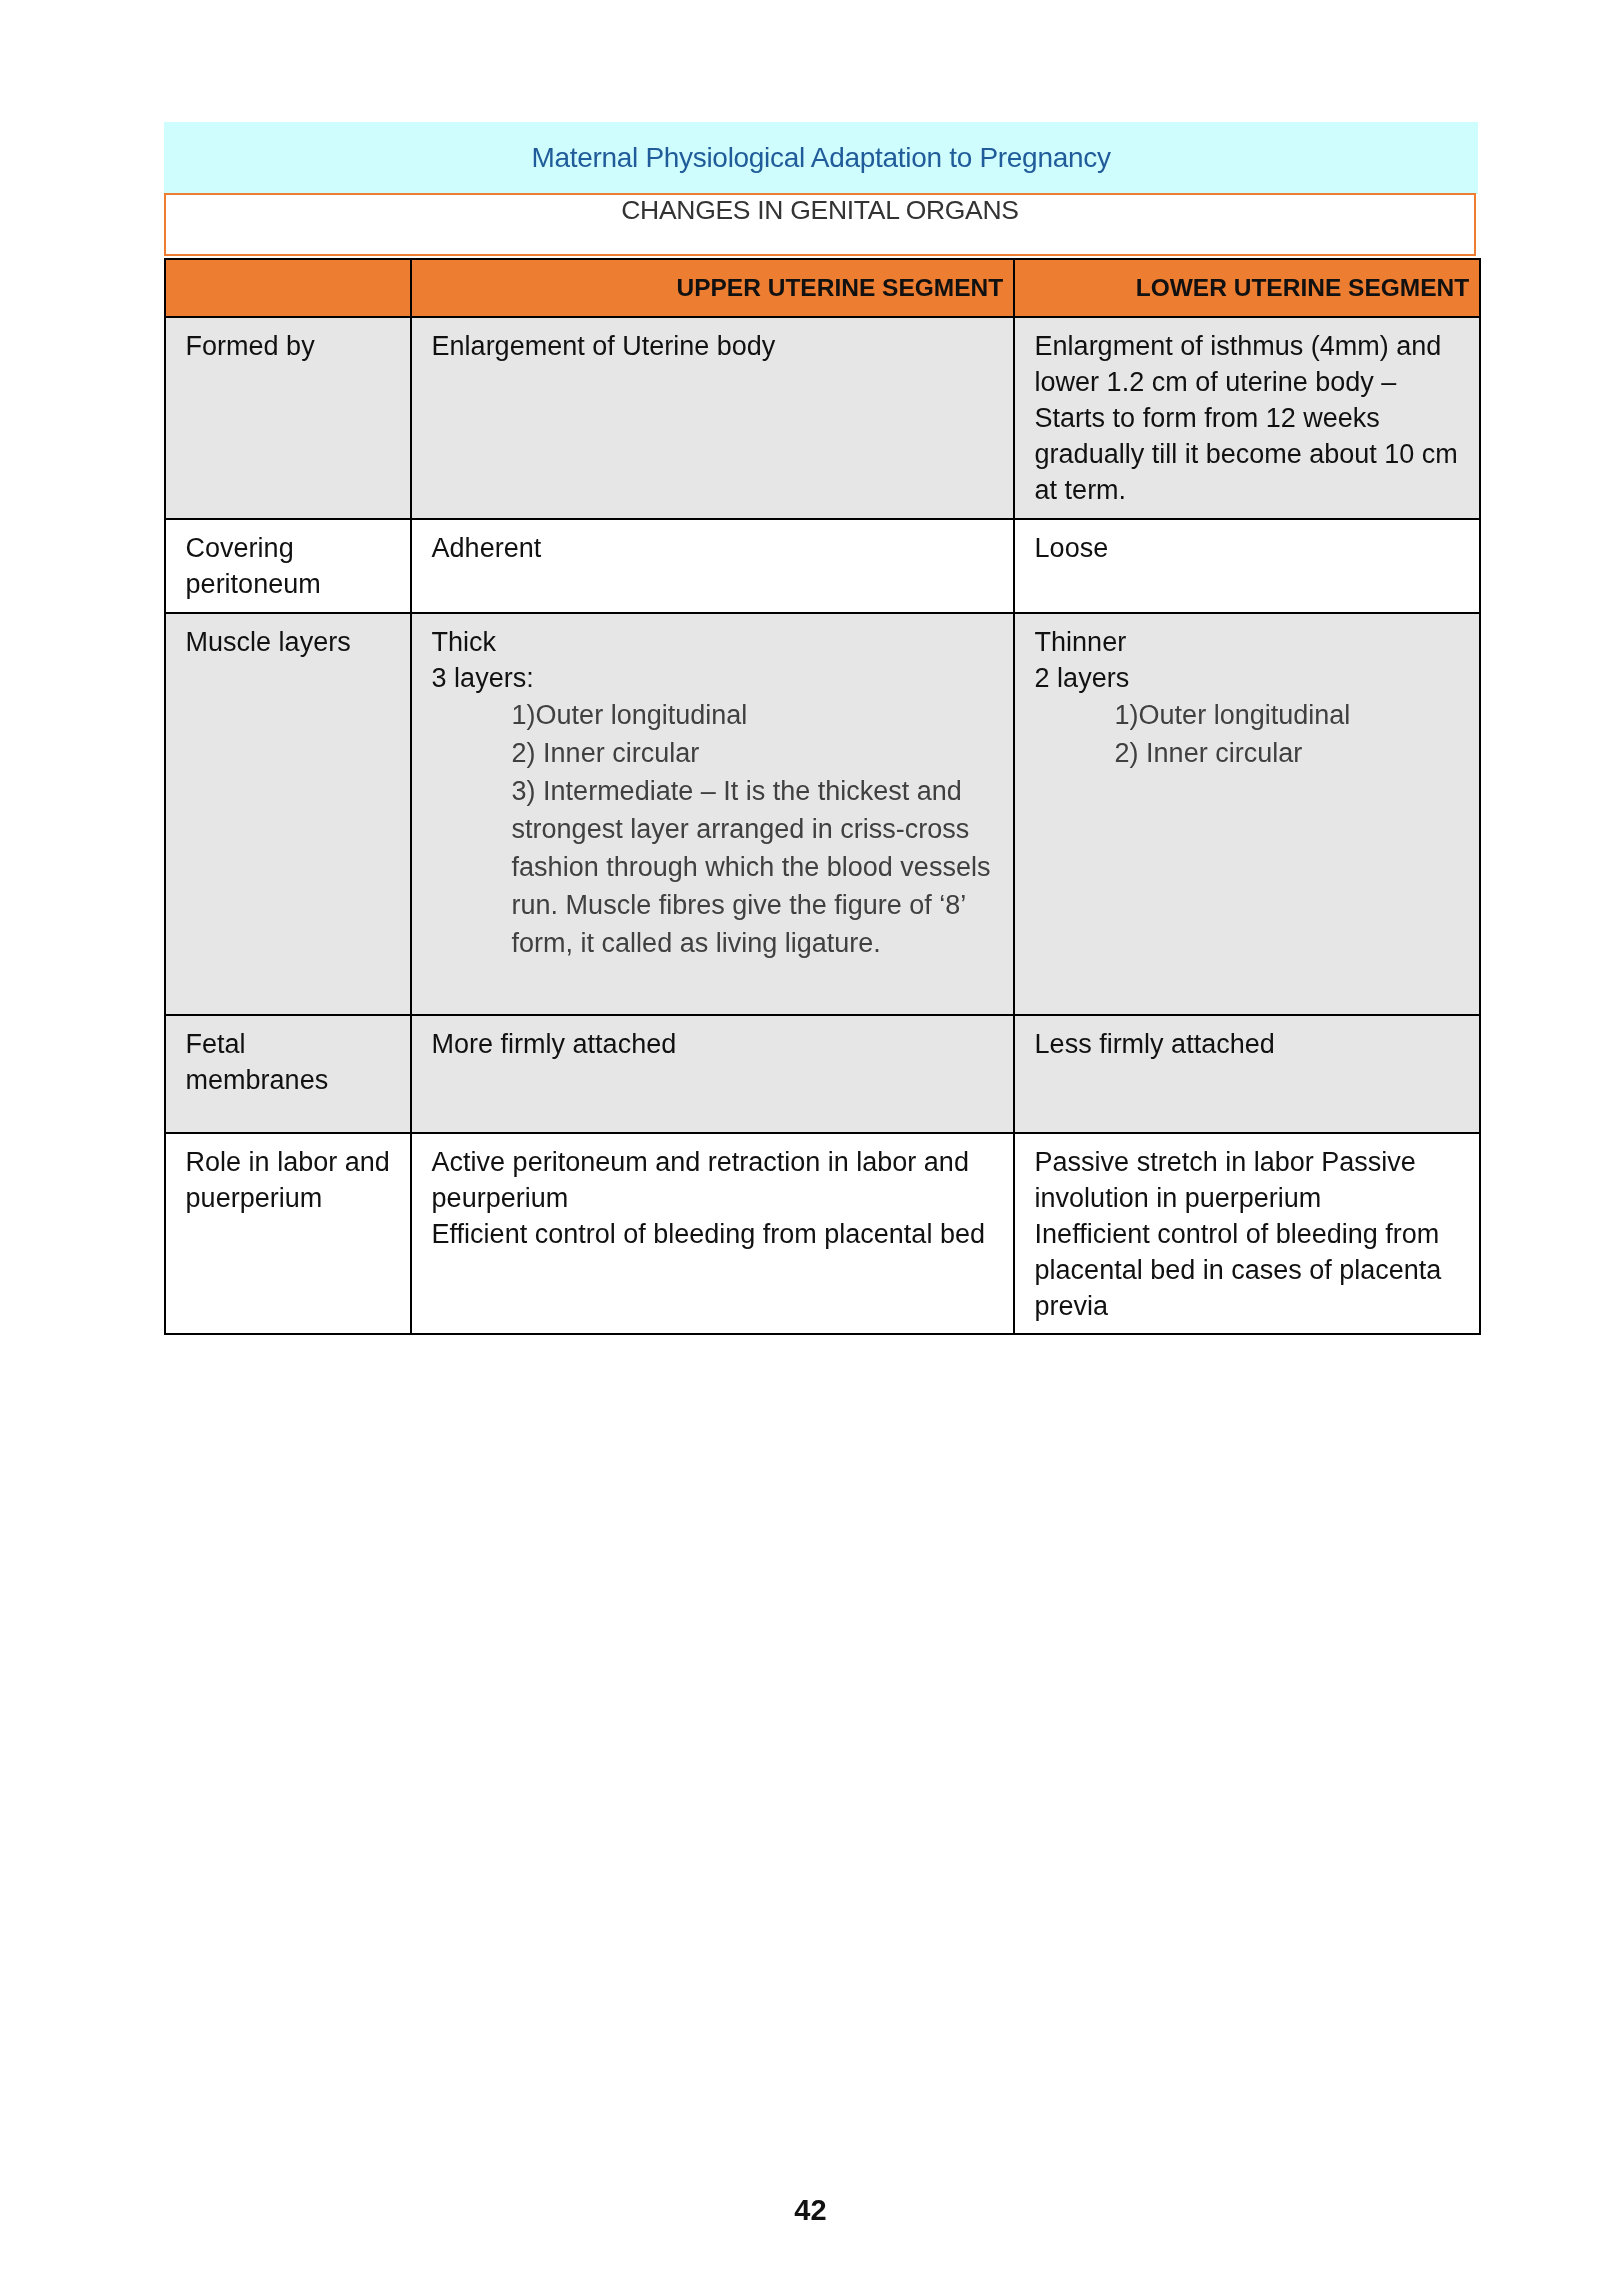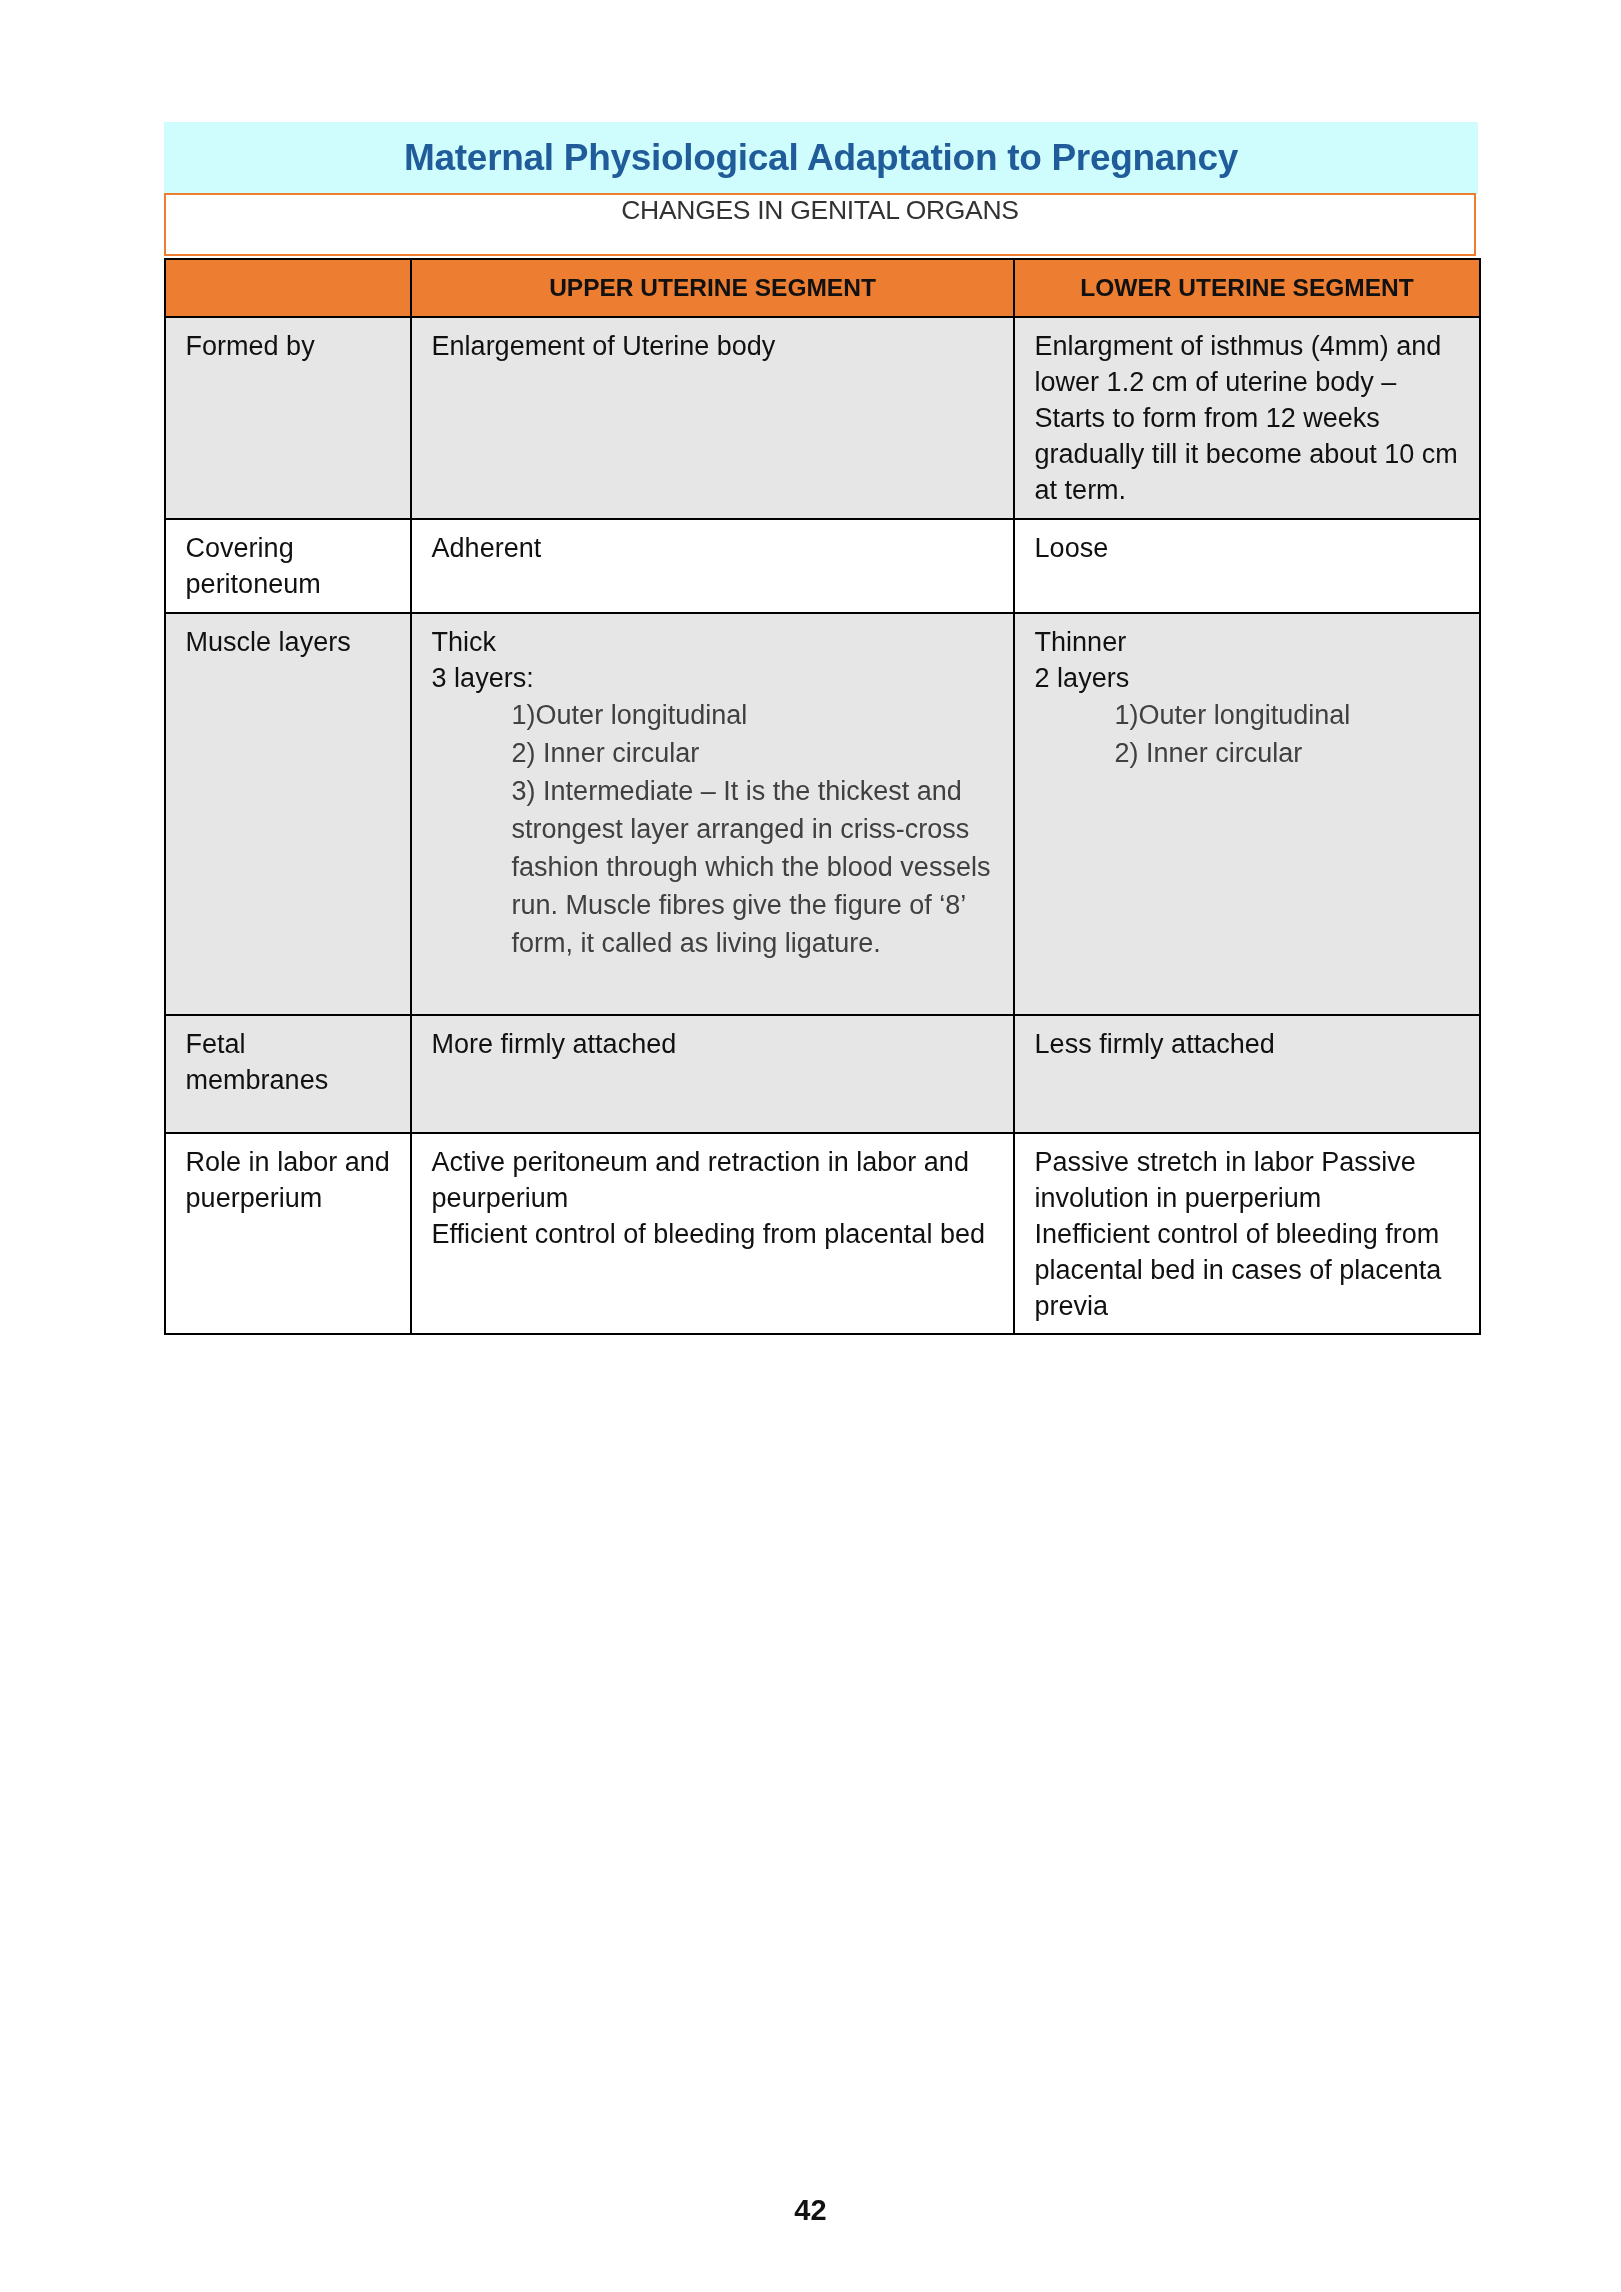--- a/index.html
+++ b/index.html
@@ -1,27 +1,27 @@
 <!DOCTYPE html>
 <html><head>
 <meta charset="utf-8">
 <style>
   html, body { margin:0; padding:0; background:#ffffff; }
   body { width:1621px; height:2293px; position:relative; overflow:hidden;
          font-family:"Liberation Sans", "DejaVu Sans", sans-serif; color:#111; }
   .title-band { position:absolute; left:164px; top:122px; width:1314px; height:72px;
                 background:#CFFCFD; display:flex; align-items:center; justify-content:center; }
-  .title-band span { color:#1F5C99; font-weight:bold; font-size:37px; letter-spacing:-0.3px; }
+  .title-band span { color:#1F5C99; font-weight:normal; font-size:28px; letter-spacing:-0.3px; }
   .subtitle-box { position:absolute; left:164px; top:193px; width:1308px; height:59px;
                   border:2.9px solid #ED7D31; background:#fff; display:flex; justify-content:center; }
   .subtitle-box span { color:#333; font-size:26.5px; letter-spacing:-0.3px; }
   table.cmp { position:absolute; left:164px; top:258px; width:1314px; border-collapse:collapse; table-layout:fixed; }
   table.cmp td, table.cmp th { border:2.9px solid #000; vertical-align:top; padding:9.8px 17.6px 7.8px 19.6px;
                                font-size:27px; line-height:36px; font-weight:normal; text-align:left; }
-  table.cmp th { background:#ED7D31; font-weight:bold; text-align:center; vertical-align:middle;
+  table.cmp th { background:#ED7D31; font-weight:bold; text-align:right; vertical-align:middle;
                  padding:0 9.8px; font-size:24.5px; color:#111; }
   tr.gray td { background:#E6E6E6; }
   tr.white td { background:#FFFFFF; }
   col.c1 { width:246px; } col.c2 { width:603px; } col.c3 { width:466px; }
   .line { display:block; }
   .sub { display:block; padding-left:80px; color:#404040; line-height:38px; }
   .page-num { position:absolute; left:0; width:1621px; top:2194px; text-align:center;
               font-family:"Liberation Sans", sans-serif; font-weight:bold; font-size:29px; color:#111; }
 </style>
 </head>

